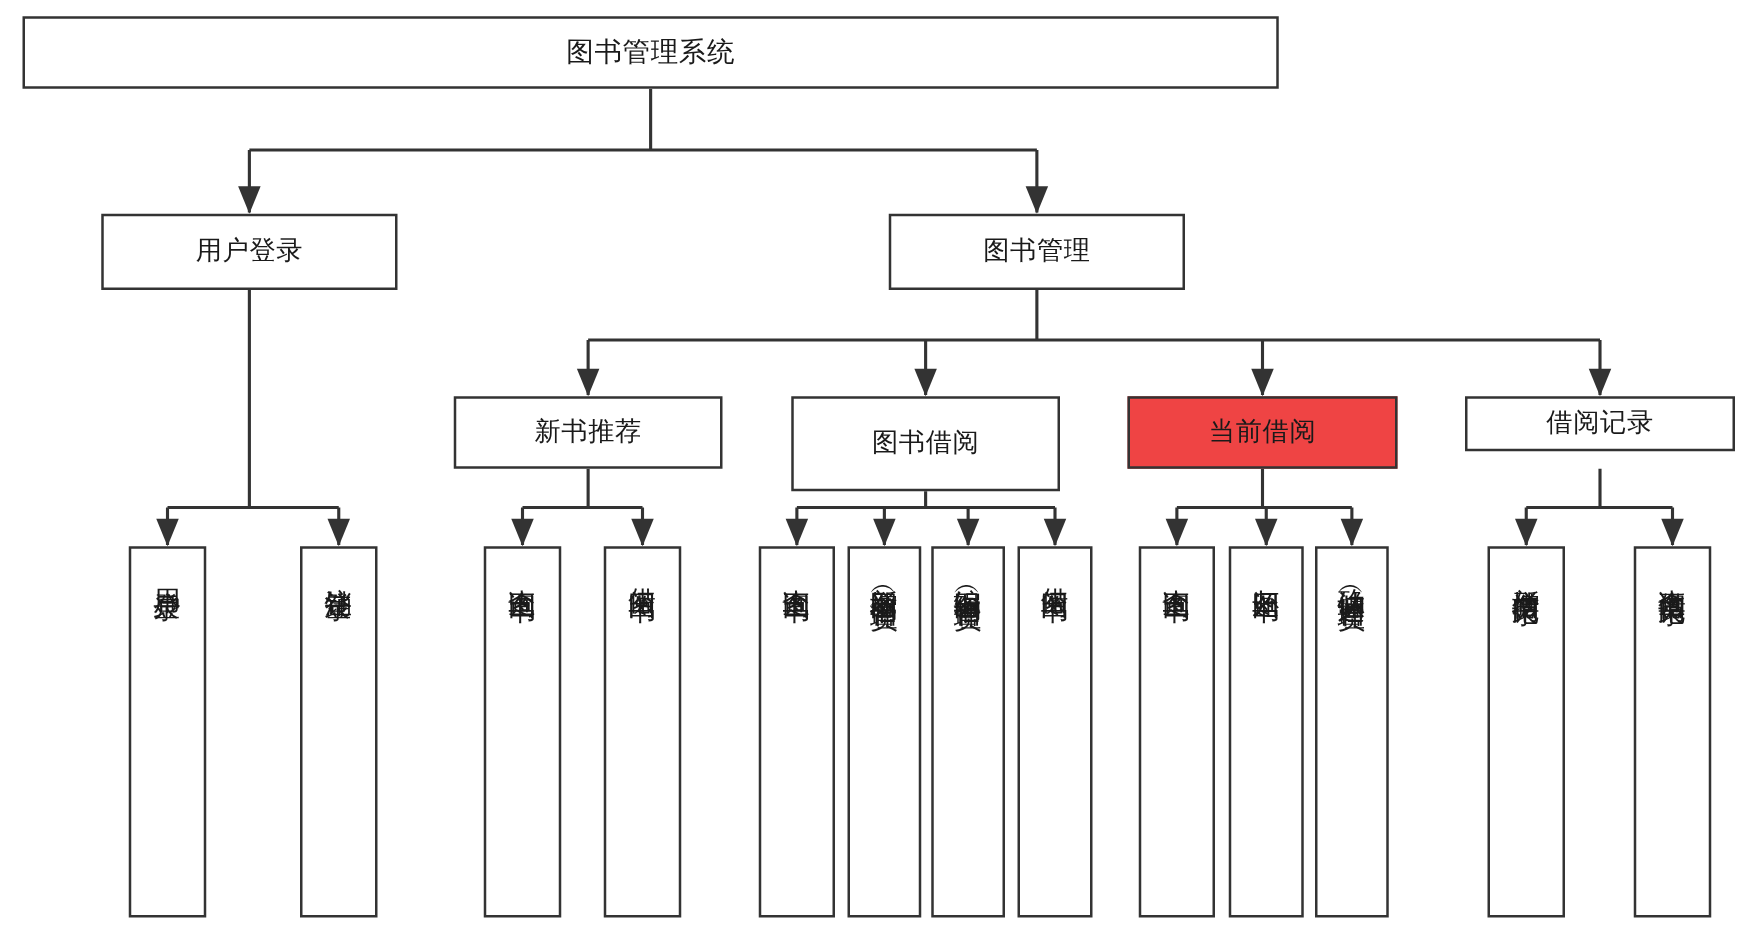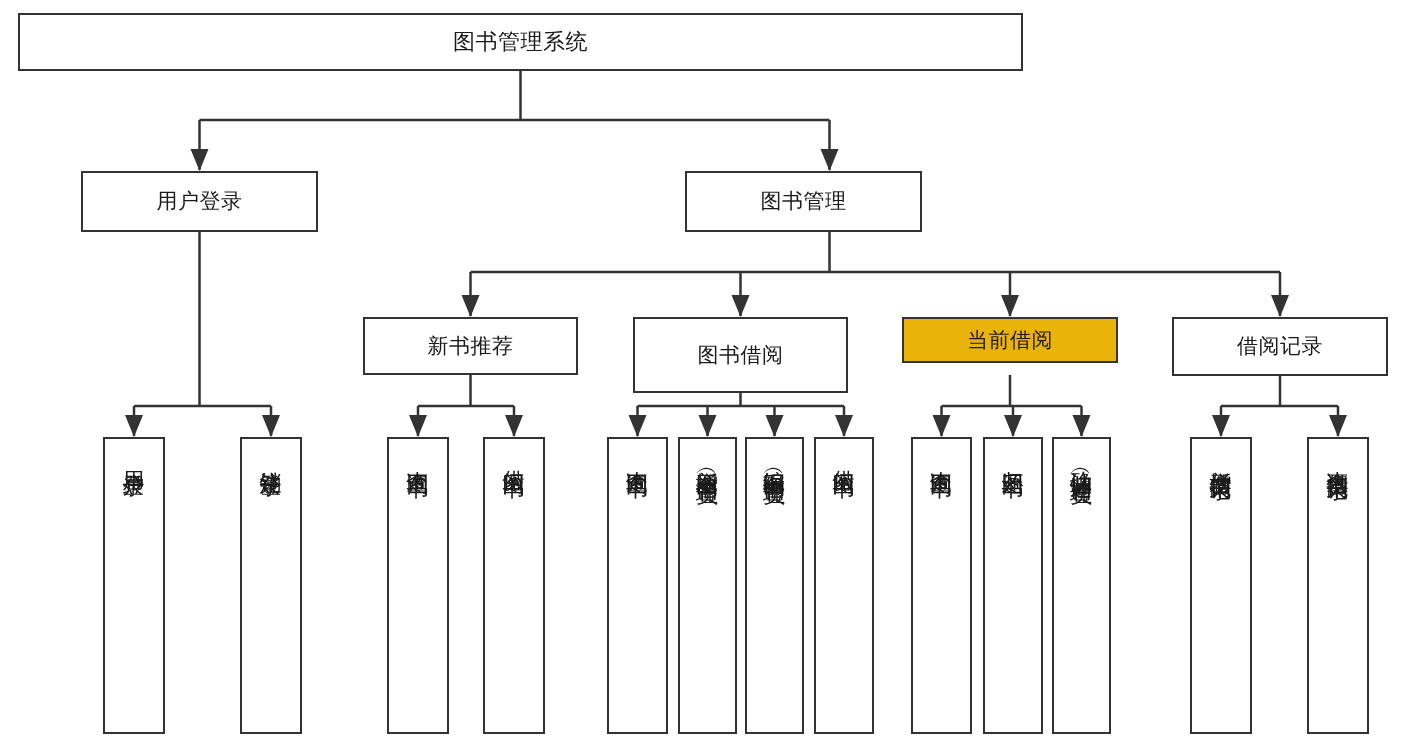--- a/index.html
+++ b/index.html
@@ -136,33 +136,33 @@
       <polygon points="1329,415 1347,415 1338,437" fill="#333333"></polygon>
     </svg>
 
   <div id="nodes-layer">
       <div class="node horiz root" style="left: 18px; top: 13px; width: 1005px; height: 58px; border-color: rgb(51, 51, 51); background: rgb(255, 255, 255); color: rgb(26, 26, 26);">
         <span class="label">图书管理系统</span>
       </div>
       <div class="node horiz" style="left: 81px; top: 171px; width: 237px; height: 61px; border-color: rgb(51, 51, 51); background: rgb(255, 255, 255); color: rgb(26, 26, 26);">
         <span class="label">用户登录</span>
       </div>
-      <div class="node horiz" style="left: 685px; top: 171px; width: 237px; height: 61px; border-color: rgb(51, 51, 51); background: rgb(255, 255, 255); color: rgb(26, 26, 26);">
+      <div class="node horiz" style="left: 711px; top: 171px; width: 237px; height: 61px; border-color: rgb(51, 51, 51); background: rgb(255, 255, 255); color: rgb(26, 26, 26);">
         <span class="label">图书管理</span>
       </div>
       <div class="node horiz" style="left: 363px; top: 317px; width: 215px; height: 58px; border-color: rgb(51, 51, 51); background: rgb(255, 255, 255); color: rgb(26, 26, 26);">
         <span class="label">新书推荐</span>
       </div>
       <div class="node horiz" style="left: 633px; top: 317px; width: 215px; height: 76px; border-color: rgb(51, 51, 51); background: rgb(255, 255, 255); color: rgb(26, 26, 26);">
         <span class="label">图书借阅</span>
       </div>
-      <div class="node horiz" style="left: 902px; top: 317px; width: 216px; height: 46px; border-color: rgb(51, 51, 51); background: #eab308; color: rgb(26, 26, 26);">
+      <div class="node horiz" style="left: 902px; top: 317px; width: 216px; height: 58px; border-color: rgb(51, 51, 51); background: #ef4444; color: rgb(26, 26, 26);">
         <span class="label">当前借阅</span>
       </div>
-      <div class="node horiz" style="left: 1172px; top: 317px; width: 216px; height: 59px; border-color: rgb(51, 51, 51); background: rgb(255, 255, 255); color: rgb(26, 26, 26);">
+      <div class="node horiz" style="left: 1172px; top: 317px; width: 216px; height: 44px; border-color: rgb(51, 51, 51); background: rgb(255, 255, 255); color: rgb(26, 26, 26);">
         <span class="label">借阅记录</span>
       </div>
       <div class="node vert" style="left: 103px; top: 437px; width: 62px; height: 297px; border-color: rgb(51, 51, 51); background: rgb(255, 255, 255); color: rgb(26, 26, 26);">
         <span class="label">用户登录</span>
       </div>
       <div class="node vert" style="left: 240px; top: 437px; width: 62px; height: 297px; border-color: rgb(51, 51, 51); background: rgb(255, 255, 255); color: rgb(26, 26, 26);">
         <span class="label">注销登录</span>
       </div>
       <div class="node vert" style="left: 387px; top: 437px; width: 62px; height: 297px; border-color: rgb(51, 51, 51); background: rgb(255, 255, 255); color: rgb(26, 26, 26);">
         <span class="label">查询图书</span>

